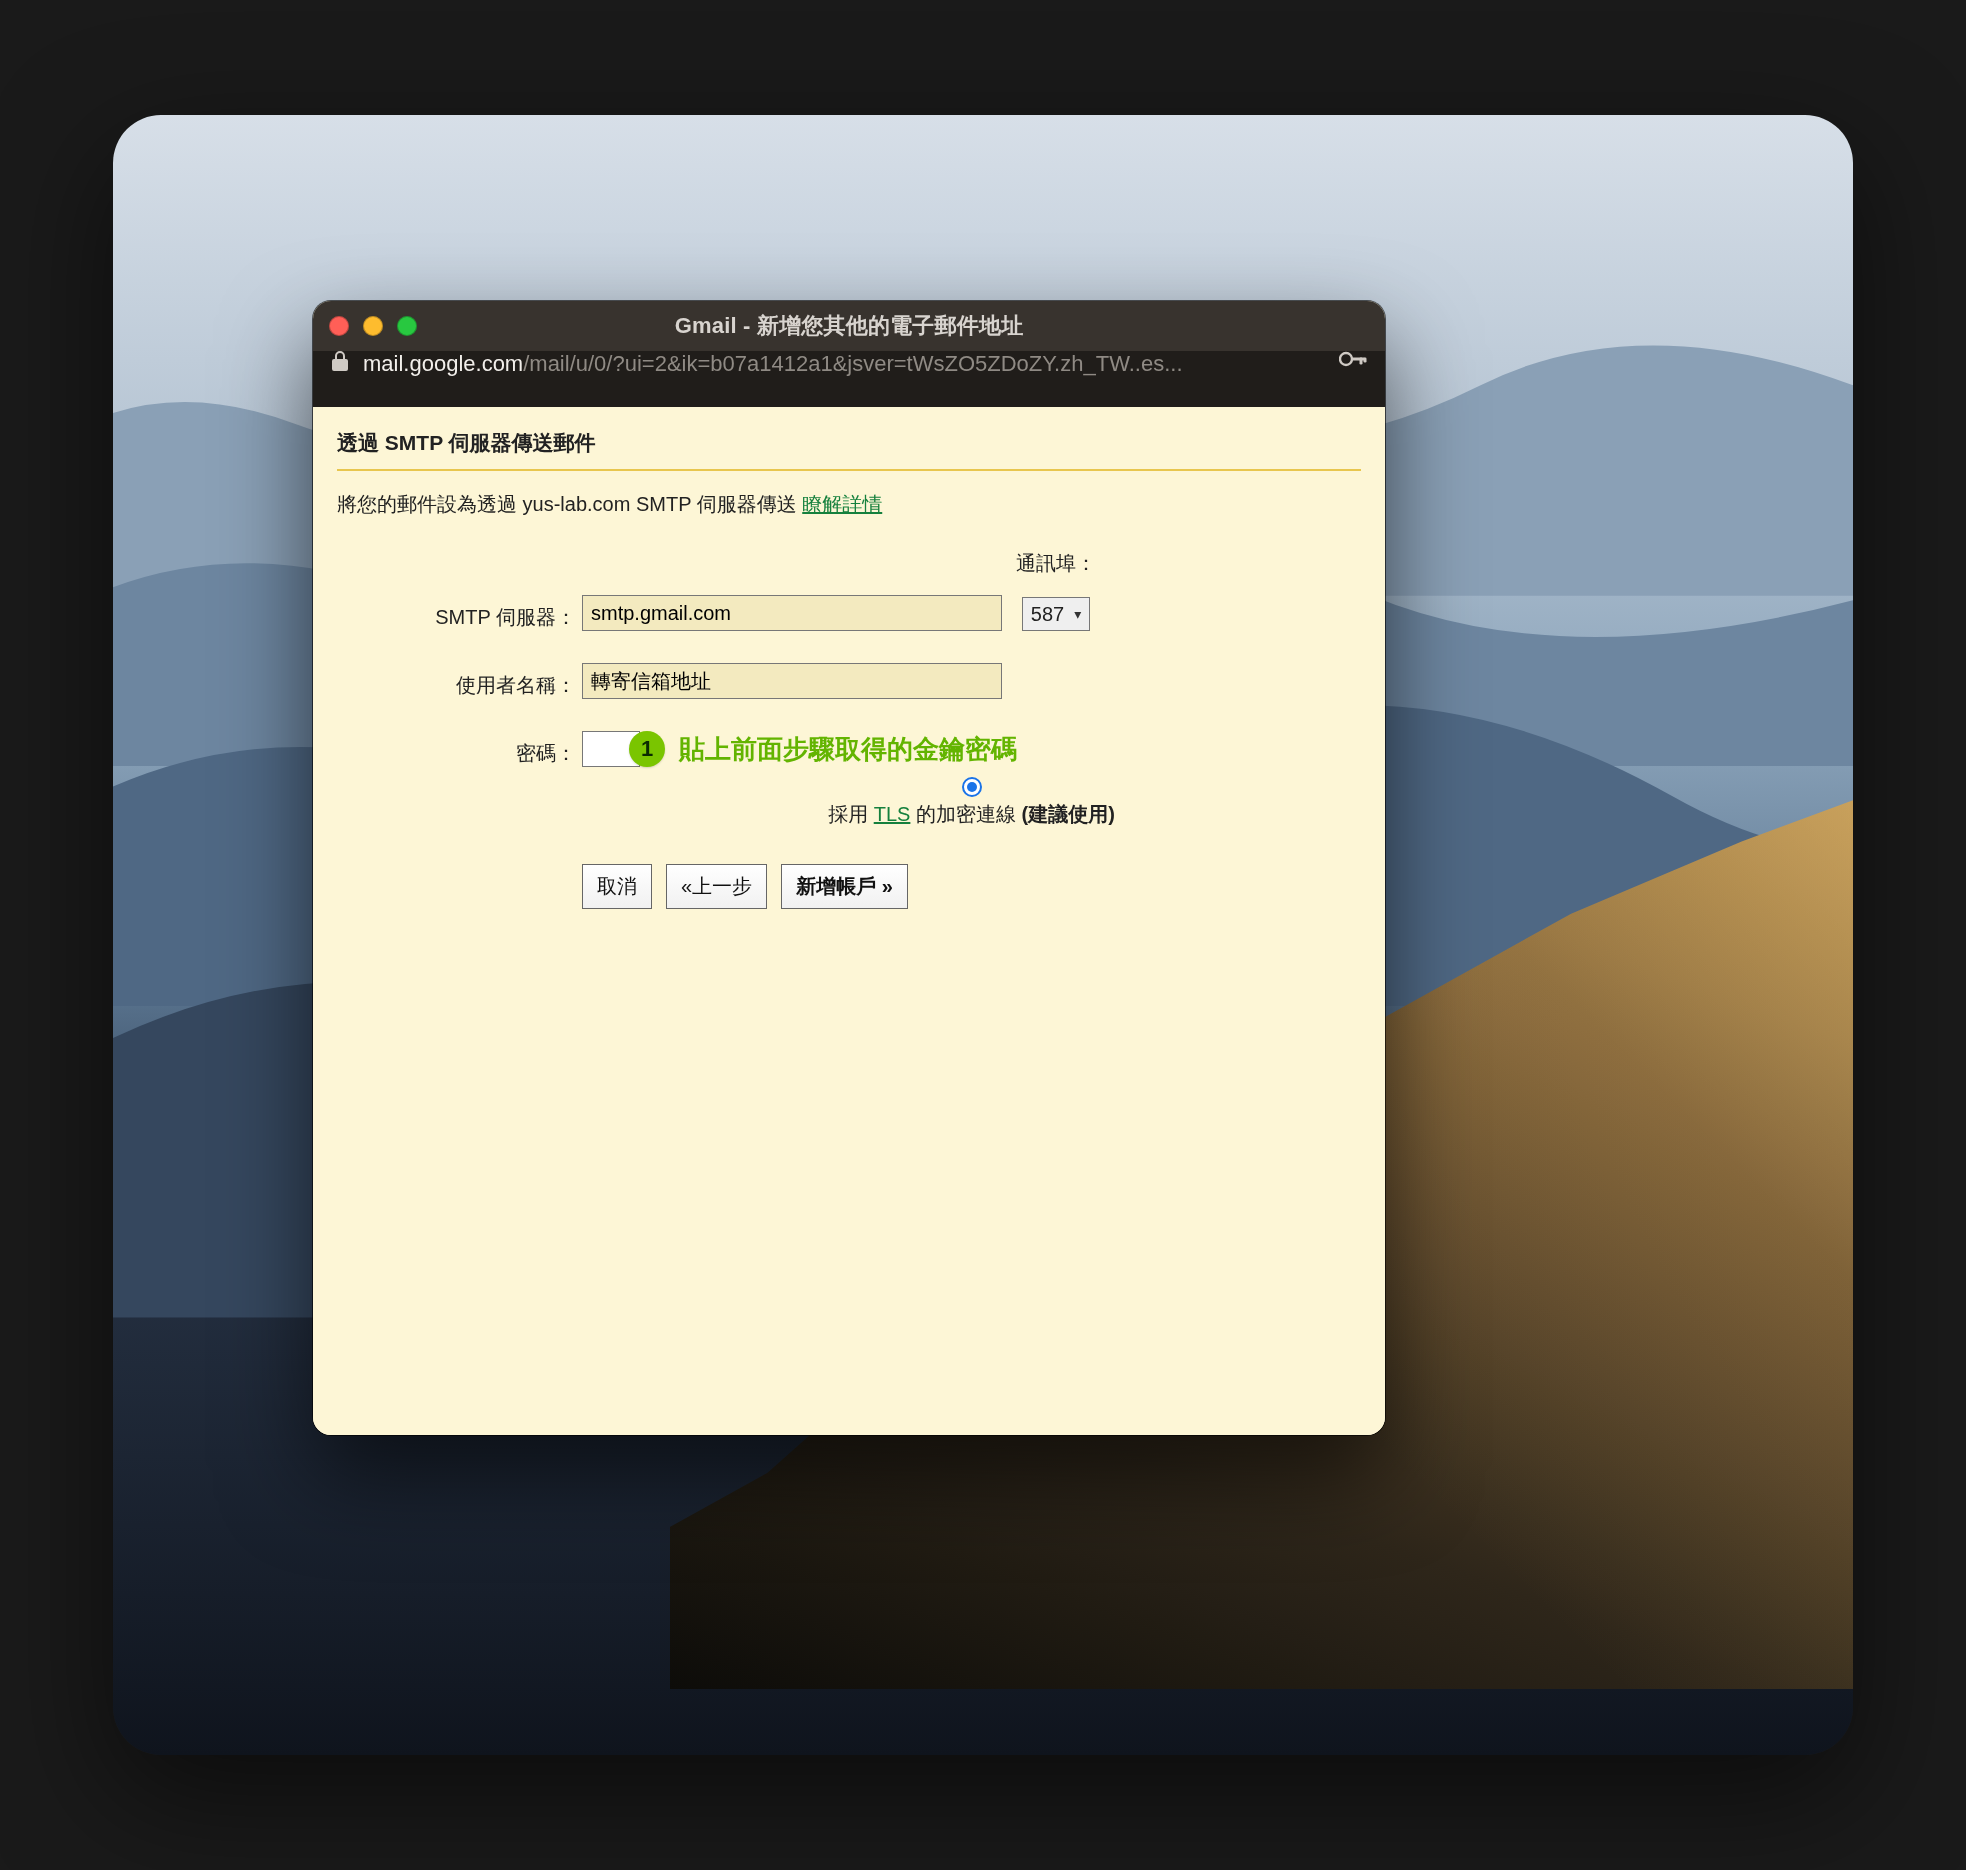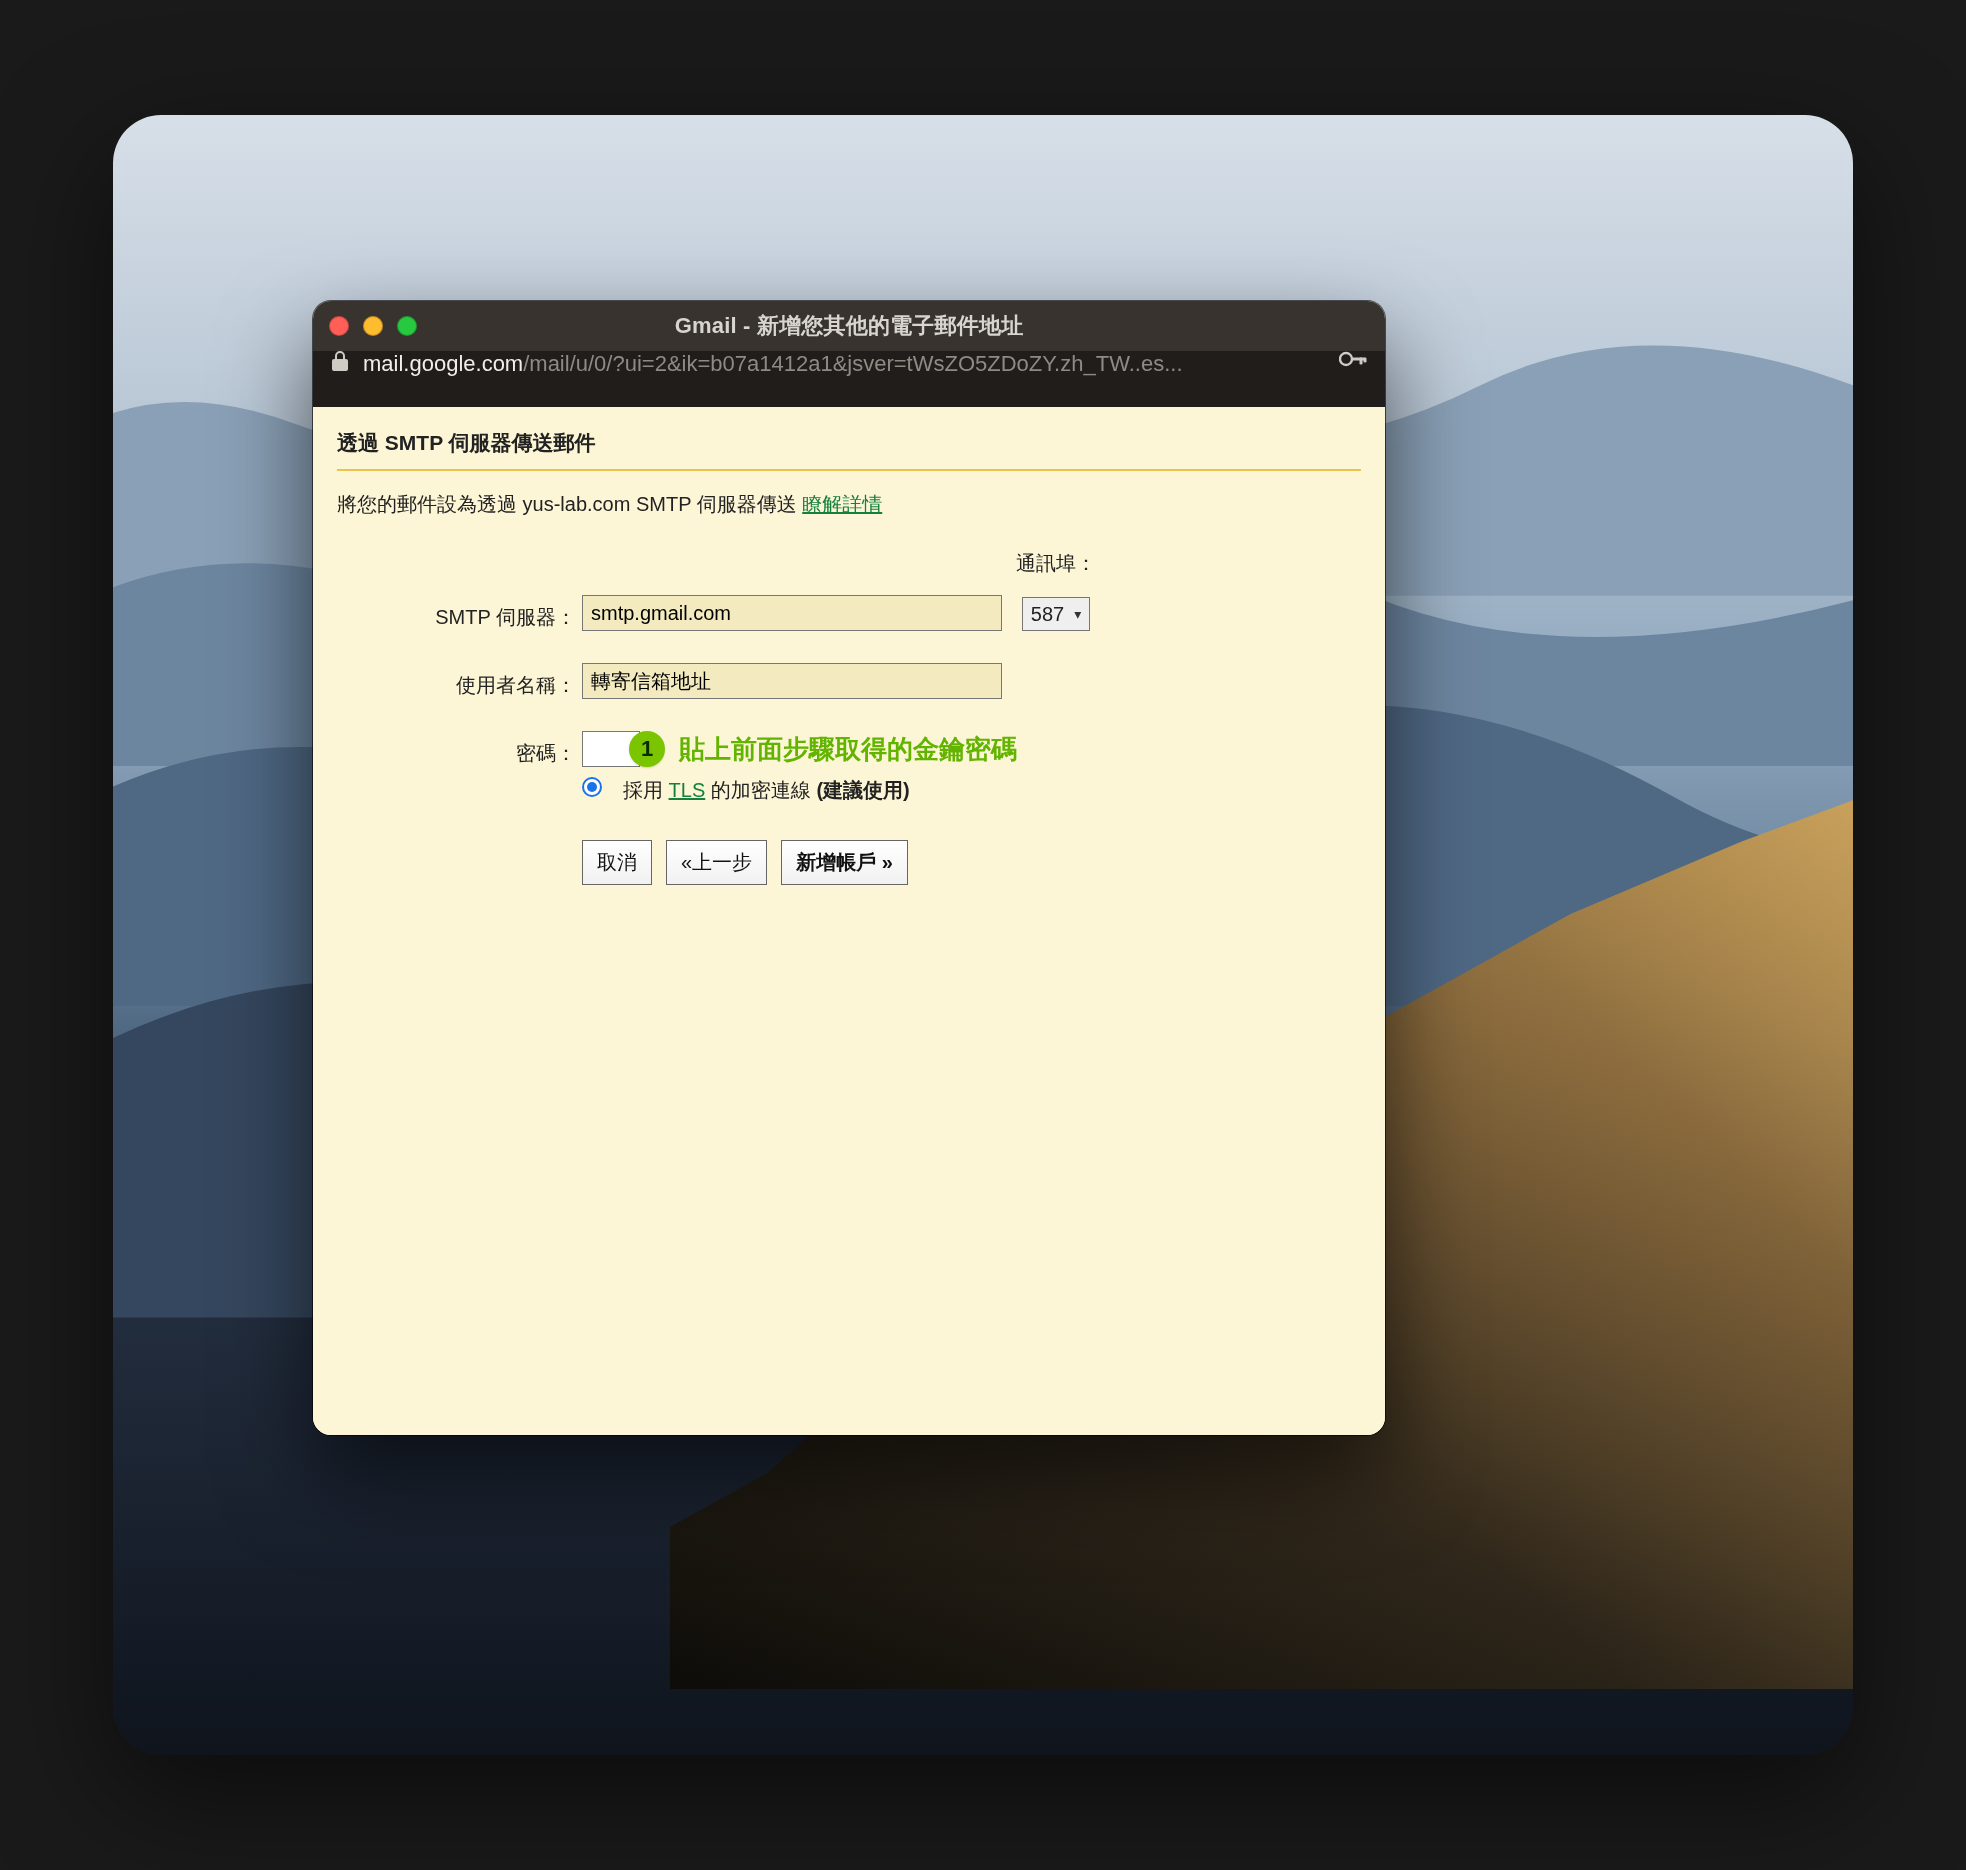--- a/index.html
+++ b/index.html
@@ -120,21 +120,21 @@
 
   .port-group { display:flex; align-items:center; gap:20px; margin-left:14px;flex-direction:column; }
   .select {
     border:1px solid #777; background:#efefef; height:34px;
     display:inline-flex; align-items:center; padding:15px 8px; gap:10px;
     font-size:20px; cursor:pointer;
   }
   .select .chev { font-size:14px; color:#333; }
 
   .radio-block { margin-left: 245px; margin-top: 2px; }
-  .radio-row { display:flex; align-items:flex-start; gap:21px; margin:6px 0; font-size:20px; }
+  .radio-row { display:flex; align-items:center; gap:4px; margin:6px 0; font-size:20px;flex-direction:column; }
   .radio {
     appearance:none; width:20px; height:20px; border-radius:50%;
     border:2px solid #1a73e8; display:inline-block; position:relative; cursor:pointer;
     background:#fff;
   }
   .radio:checked::after{
     content:""; position:absolute; inset:3px; border-radius:50%; background:#1a73e8;
   }
   .radio.gray { border-color:#777; }
 

